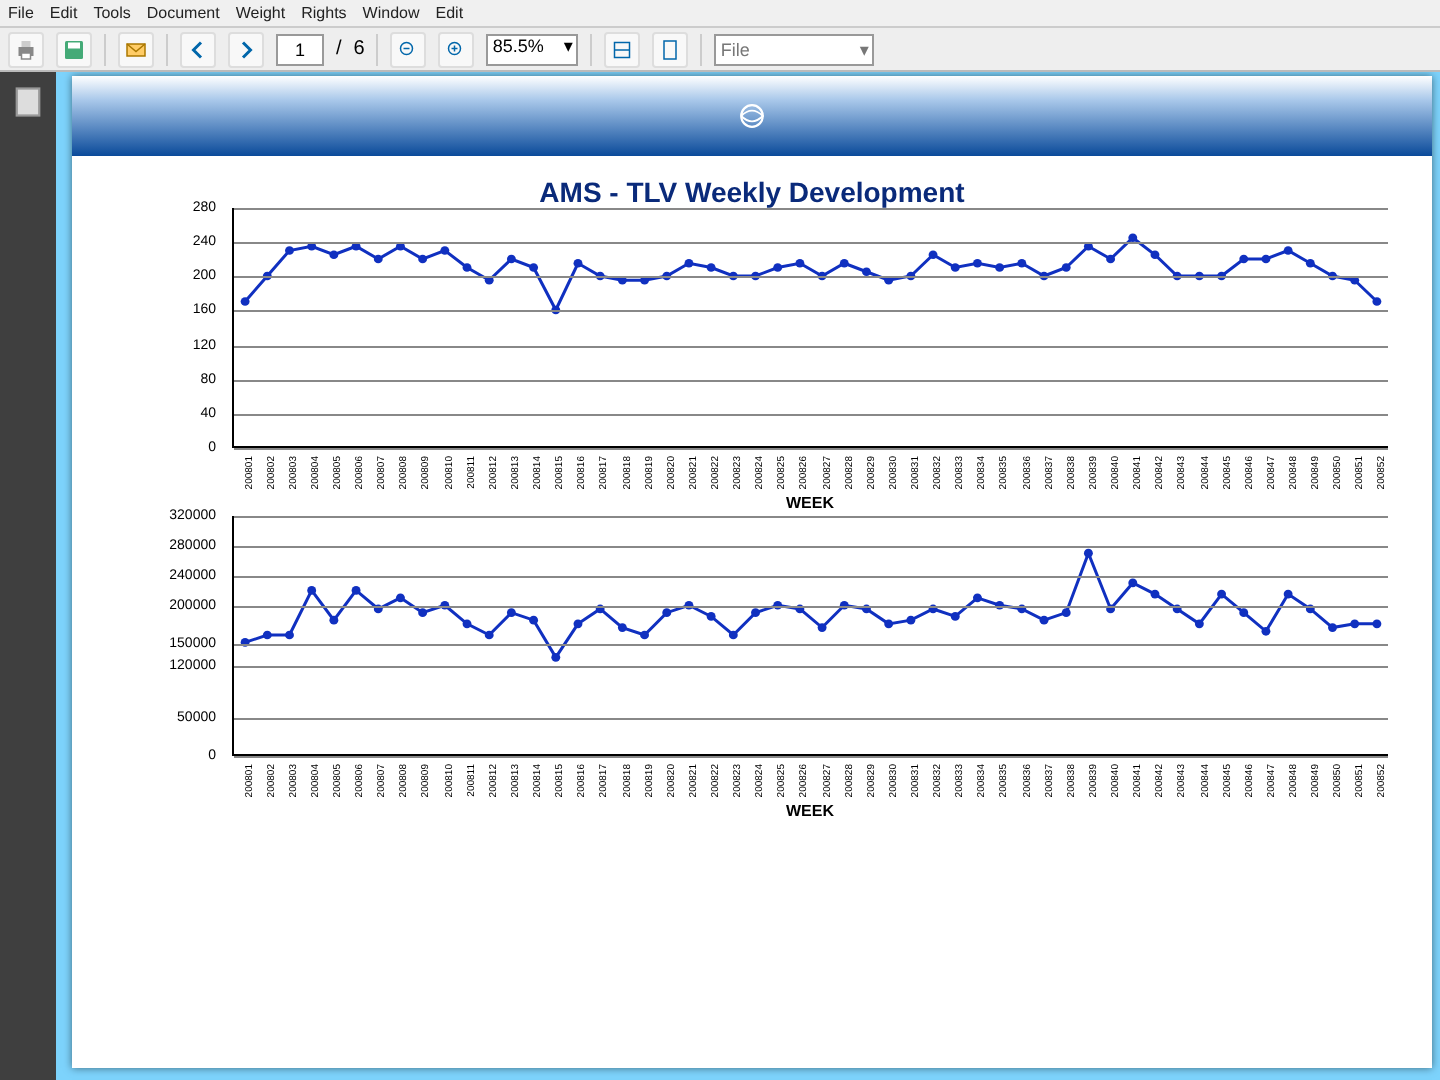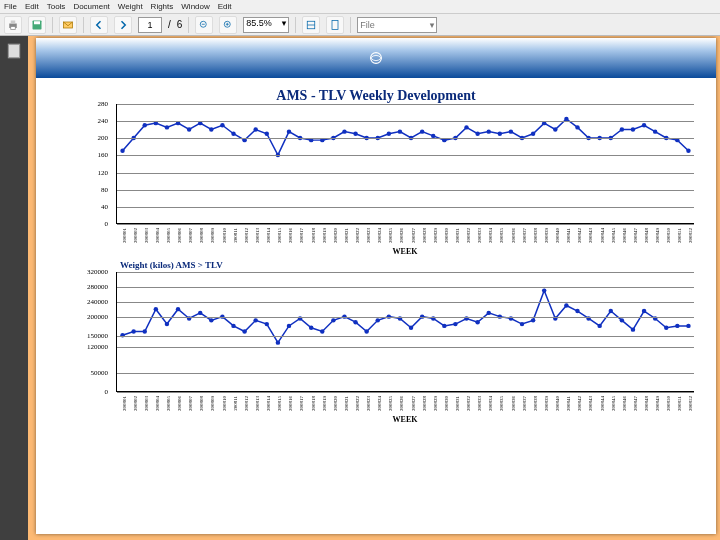--- a/index.html
+++ b/index.html
@@ -8,21 +8,21 @@
   .toolbar { height: 22px; background: #eee; display: flex; gap: 6px; padding: 0 4px; align-items: center; border-bottom: 1px solid #bbb; }
   .tb-btn { width: 18px; height: 18px; display: flex; align-items: center; justify-content: center; border: 1px solid #ddd; background: #f8f8f8; border-radius: 2px; cursor: pointer; }
   .tb-btn svg { width: 12px; height: 12px; }
   .tb-sep { width: 1px; height: 16px; background: #ccc; }
   .pagebox { width: 24px; height: 16px; border: 1px solid #999; background: #fff; text-align: center; font-size: 9px; }
   .zoombox { width: 46px; height: 16px; border: 1px solid #999; background: #fff; font-size: 9px; padding: 0 2px; display:flex; align-items:flex-start; }
   .findbox { width: 80px; height: 16px; border: 1px solid #999; background: #fff; font-size: 9px; padding: 0 2px; display:flex; align-items:center; color:#777; }
   .workspace { display: flex; height: calc(540px - 14px - 22px); }
   .sidebar { width: 28px; background: #3f3f3f; display: flex; flex-direction: column; align-items: center; padding-top: 6px; gap: 6px; }
   .sidebar .ico { width: 18px; height: 18px; display:flex; align-items:center; justify-content:center; }
-  .docarea { flex: 1; background: #fdba74; padding: 2px 8px 8px 8px; overflow: hidden; font-family: Liberation Serif, serif; }
+  .docarea { flex: 1; background: #7dd3fc; padding: 2px 8px 8px 8px; overflow: hidden; }
   .page { background: #fff; width: 680px; height: 496px; margin: 0 auto; box-shadow: 0 0 4px rgba(0,0,0,0.5); position: relative; }
   .banner { height: 40px; background: linear-gradient(#fff 0%, #a9c8ea 30%, #0a4a9a 100%); position: relative; display:flex; align-items:center; justify-content:center; }
   .banner .logo { width: 18px; height: 18px; color:#fff; }
   .title { text-align: center; color: #0a2a7a; font-weight: bold; font-size: 14px; margin-top: 10px; }
   .params { text-align: right; padding: 6px 30px 0 0; font-size: 8px; color: #333; white-space: pre-line; }
   .chart-title { color: #0a2a7a; font-weight: bold; font-size: 9px; margin: 6px 0 2px 84px; }
   .chartbox { margin: 0 22px 4px 28px; position: relative; height: 150px; }
   .yaxis { position: absolute; left: 0; top: 0; width: 48px; height: 100%; }
   .ytick { position: absolute; right: 4px; font-size: 7px; color: #000; transform: translateY(-50%); }
   .plot { position: absolute; left: 52px; right: 0; top: 0; bottom: 30px; border-left: 1px solid #000; border-bottom: 1px solid #000; }
@@ -262,21 +262,20 @@
             <div class="xtick" style="left: 87.5%; top: 2px;">200846</div>
             <div class="xtick" style="left: 89.4231%; top: 2px;">200847</div>
             <div class="xtick" style="left: 91.3462%; top: 2px;">200848</div>
             <div class="xtick" style="left: 93.2692%; top: 2px;">200849</div>
             <div class="xtick" style="left: 95.1923%; top: 2px;">200850</div>
             <div class="xtick" style="left: 97.1154%; top: 2px;">200851</div>
             <div class="xtick" style="left: 99.0385%; top: 2px;">200852</div>
           </div>
       </div>
 
-      <div class="chart-title">Weight (kilos) AMS &gt; TLV</div>
       <div class="chartbox">
         <div class="yaxis" id="y2">
             <div class="ytick" style="top: 120px;">0</div>
             <div class="ytick" style="top: 101.25px;">50000</div>
             <div class="ytick" style="top: 75px;">120000</div>
             <div class="ytick" style="top: 63.75px;">150000</div>
             <div class="ytick" style="top: 45px;">200000</div>
             <div class="ytick" style="top: 30px;">240000</div>
             <div class="ytick" style="top: 15px;">280000</div>
             <div class="ytick" style="top: 0px;">320000</div>

